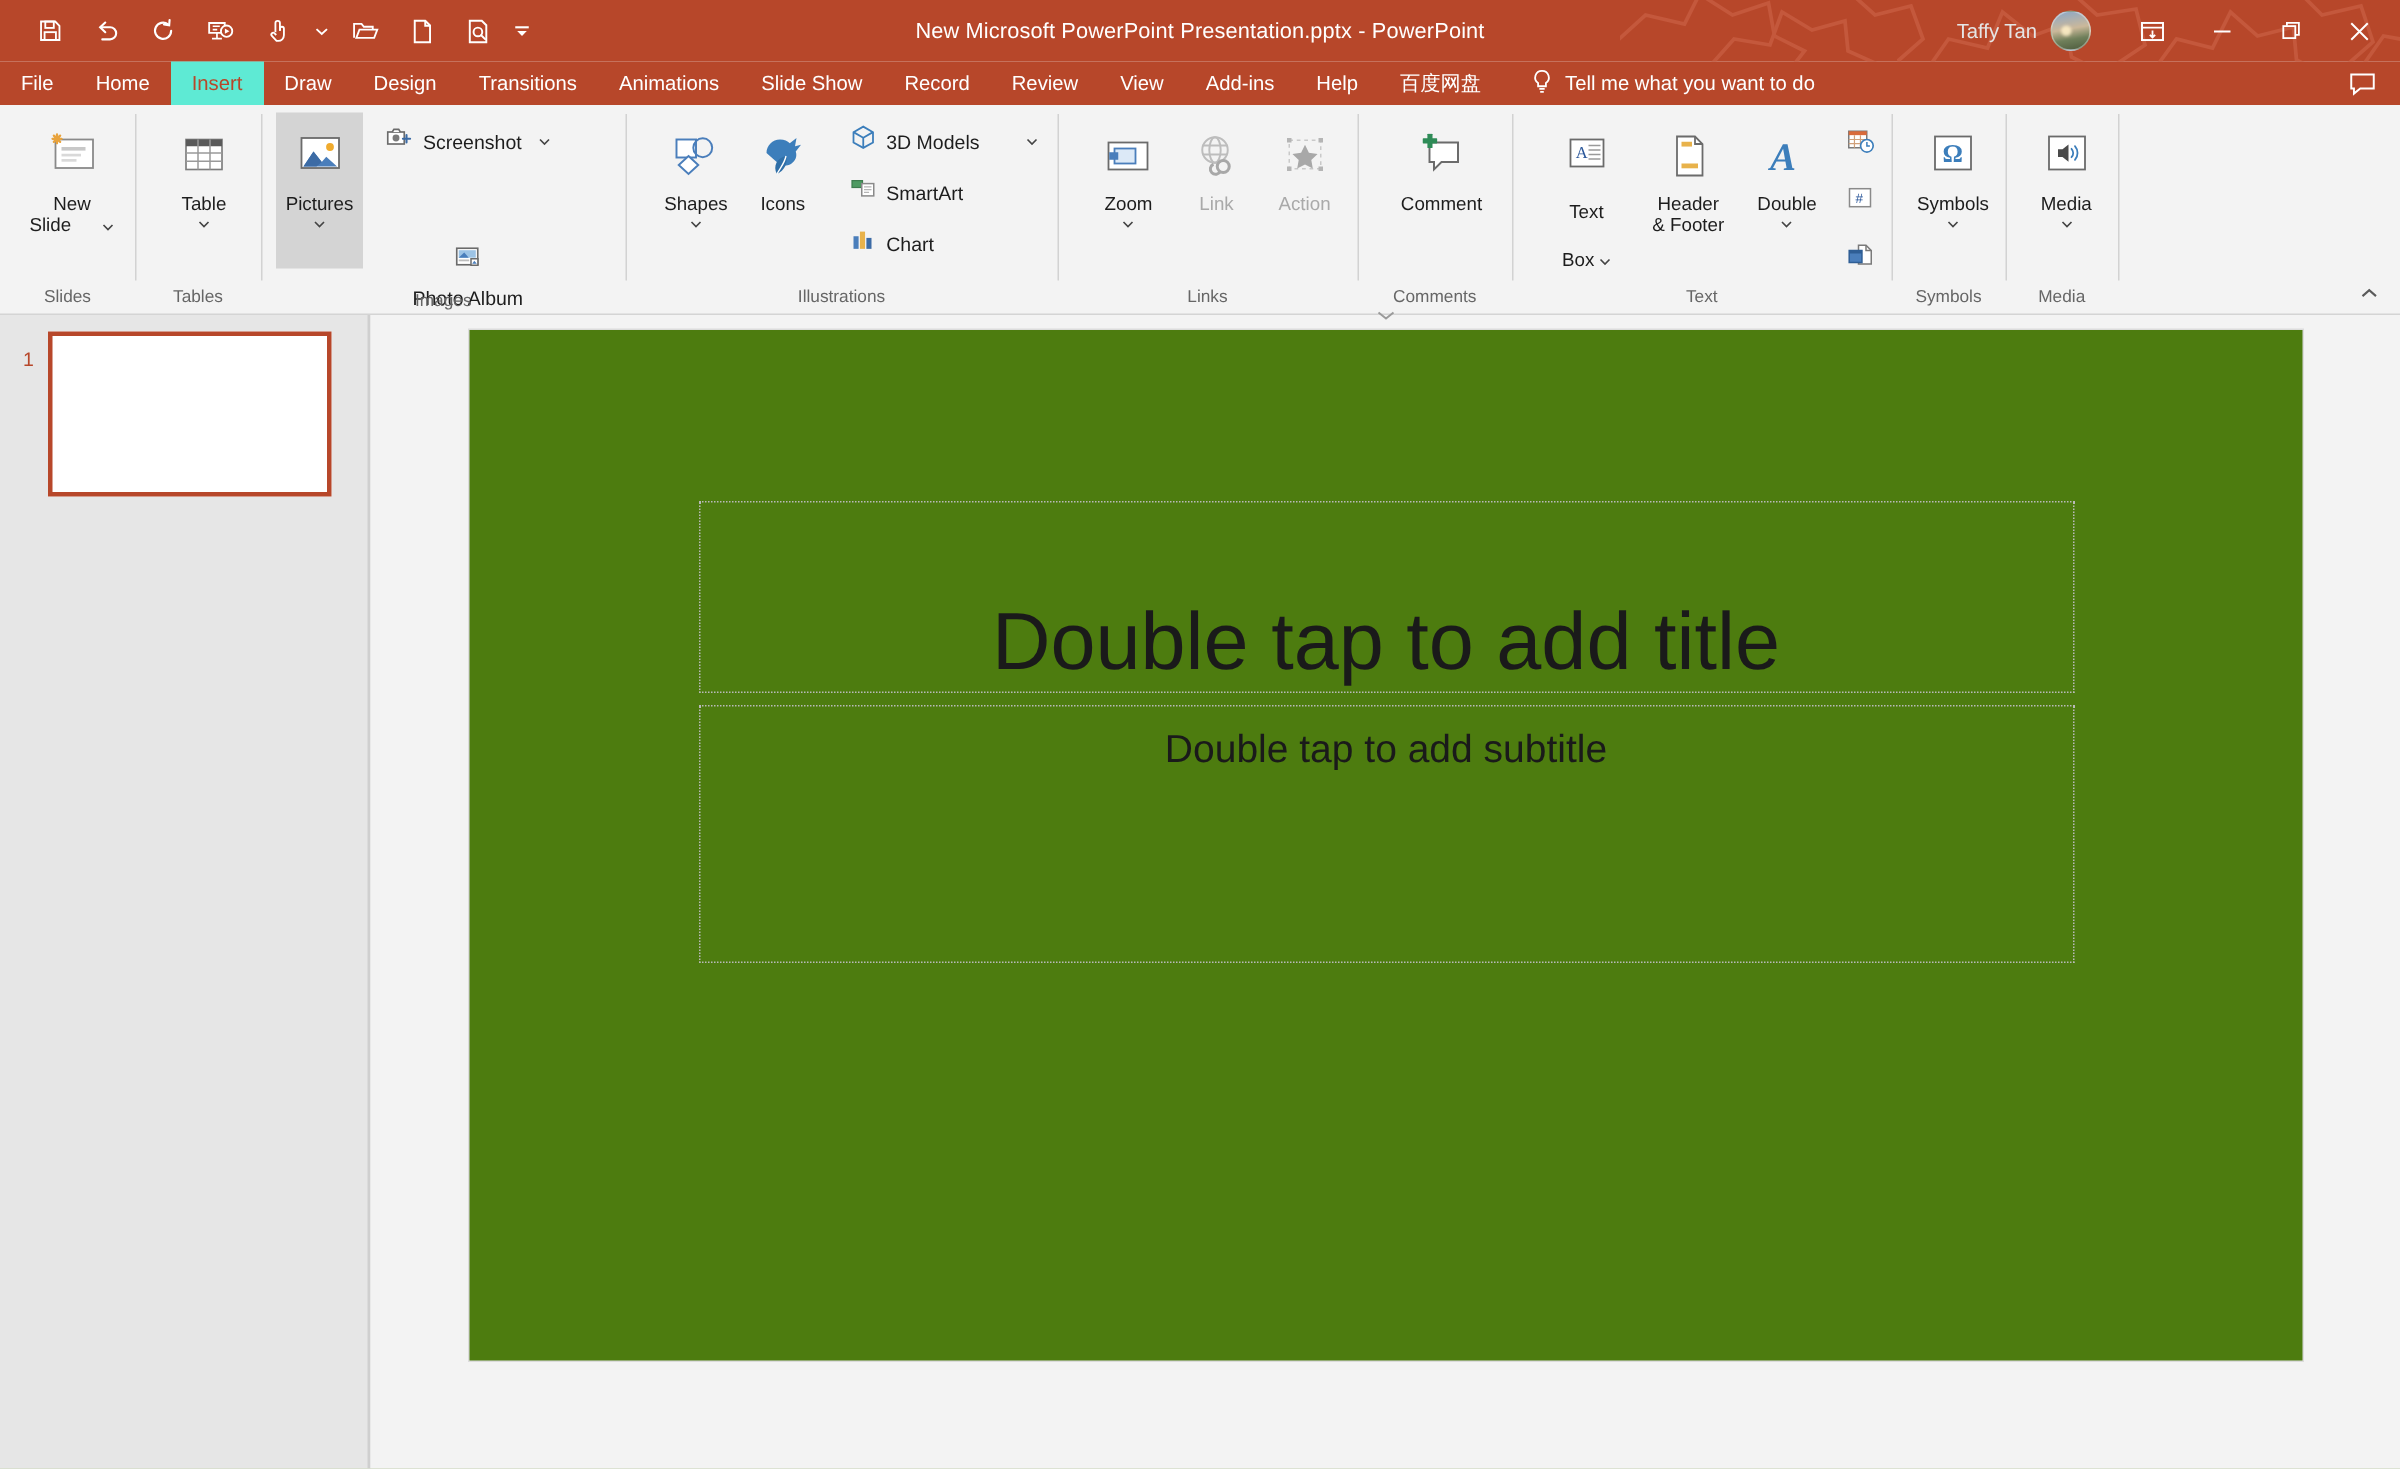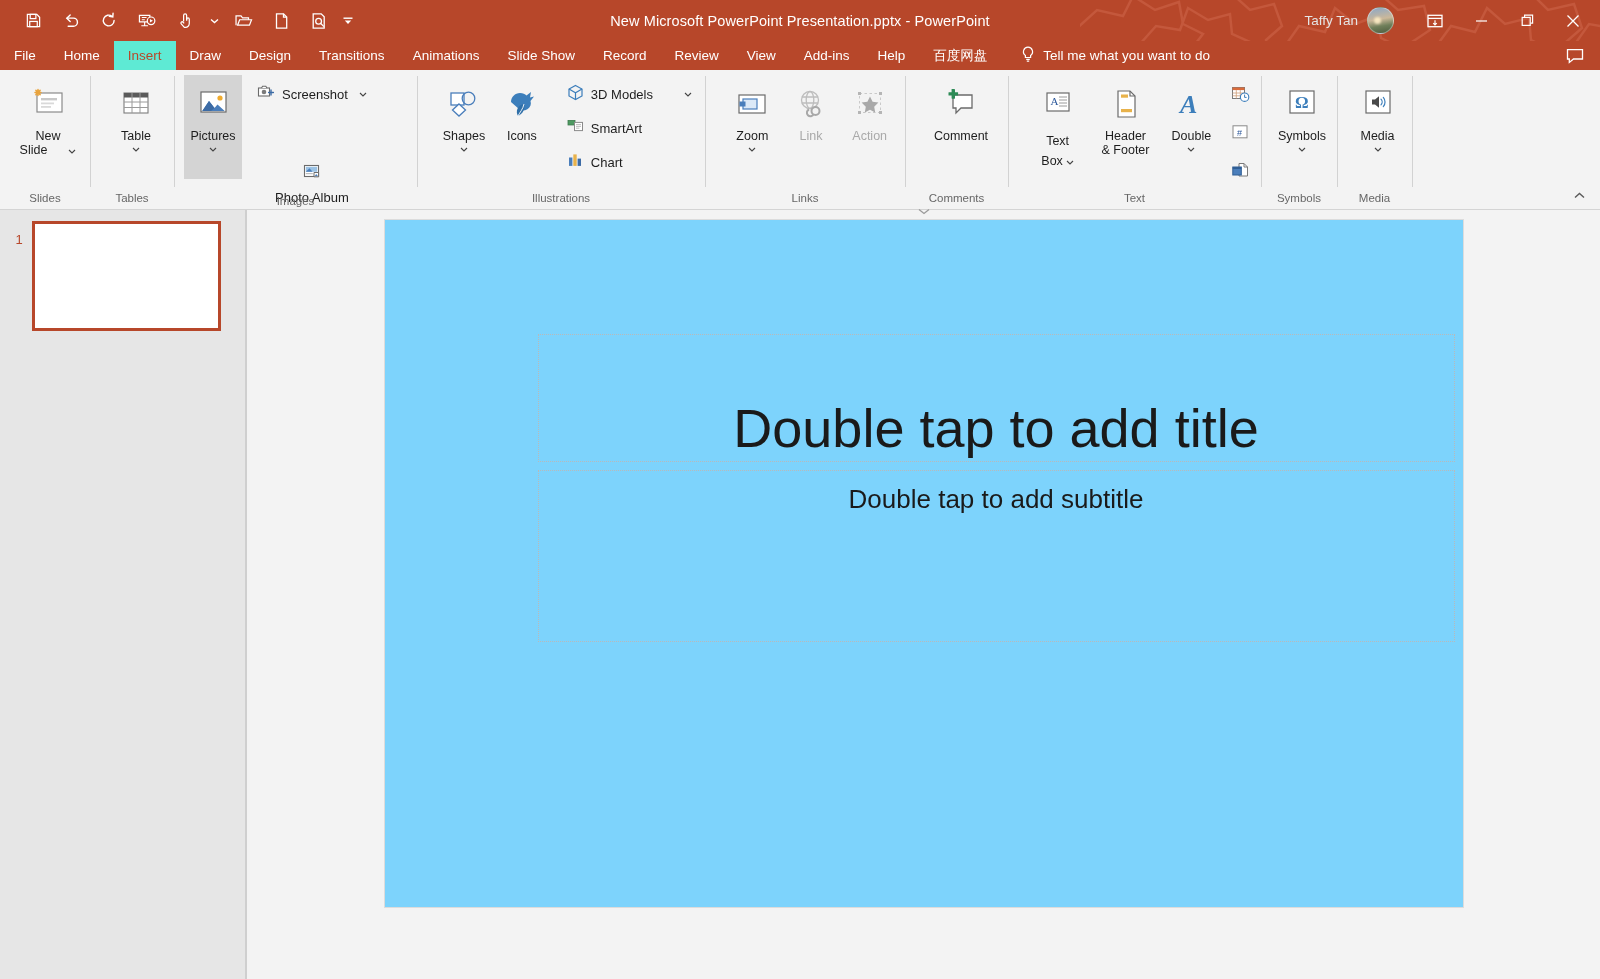--- a/index.html
+++ b/index.html
@@ -249,22 +249,22 @@
   .editor {
     flex: 1;
     background: #f3f3f3;
     display: flex;
     flex-direction: column;
     align-items: center;
     position: relative;
     padding-top: 10px;
   }
   .slide-canvas {
-    width: 1078px; height: 687px;
-    background: #7dd3fc;
+    width: 1222px; height: 687px;
+    background: #4d7c0f;
     position: relative;
     box-shadow: 0 0 0 1px #dcdcdc;
   }
   .ph {
     position: absolute;
     border: 1px dotted #b9b9b9;
     display: flex;
   }
   .ph-title {
     left: 153px; top: 114px;
@@ -704,21 +704,21 @@
         <div class="bigbtn-ico">
           <svg width="32" height="30" viewBox="0 0 32 30">
             <rect x="5" y="4" width="22" height="18" fill="#fff" stroke="#6b6b6b" stroke-width="1.2"></rect>
             <text x="8.5" y="16" font-family="Liberation Serif, serif" font-size="11" fill="#2b579a">A</text>
             <g stroke="#9a9a9a" stroke-width="1">
                 <path d="M17 8h8M17 11h8M17 14h8M17 17h8"></path>
               </g>
           </svg>
         </div>
         <div class="bigbtn-lbl" style="margin-top:8px;">Text</div>
-        <div class="bigbtn-lbl" style="margin-top:6px;display:flex;align-items:center;gap:3px;">
+        <div class="bigbtn-lbl" style="margin-top:18px;display:flex;align-items:center;gap:3px;">
           <span>Box</span>
           <span class="caret-dn">
             <svg width="8" height="5" viewBox="0 0 8 5" fill="none" stroke="#444" stroke-width="1.1">
                 <path d="M1 1 L4 4 L7 1"></path>
               </svg>
           </span>
         </div>
       </div>
 
       <div class="bigbtn wide" style="margin-left:2px;">

